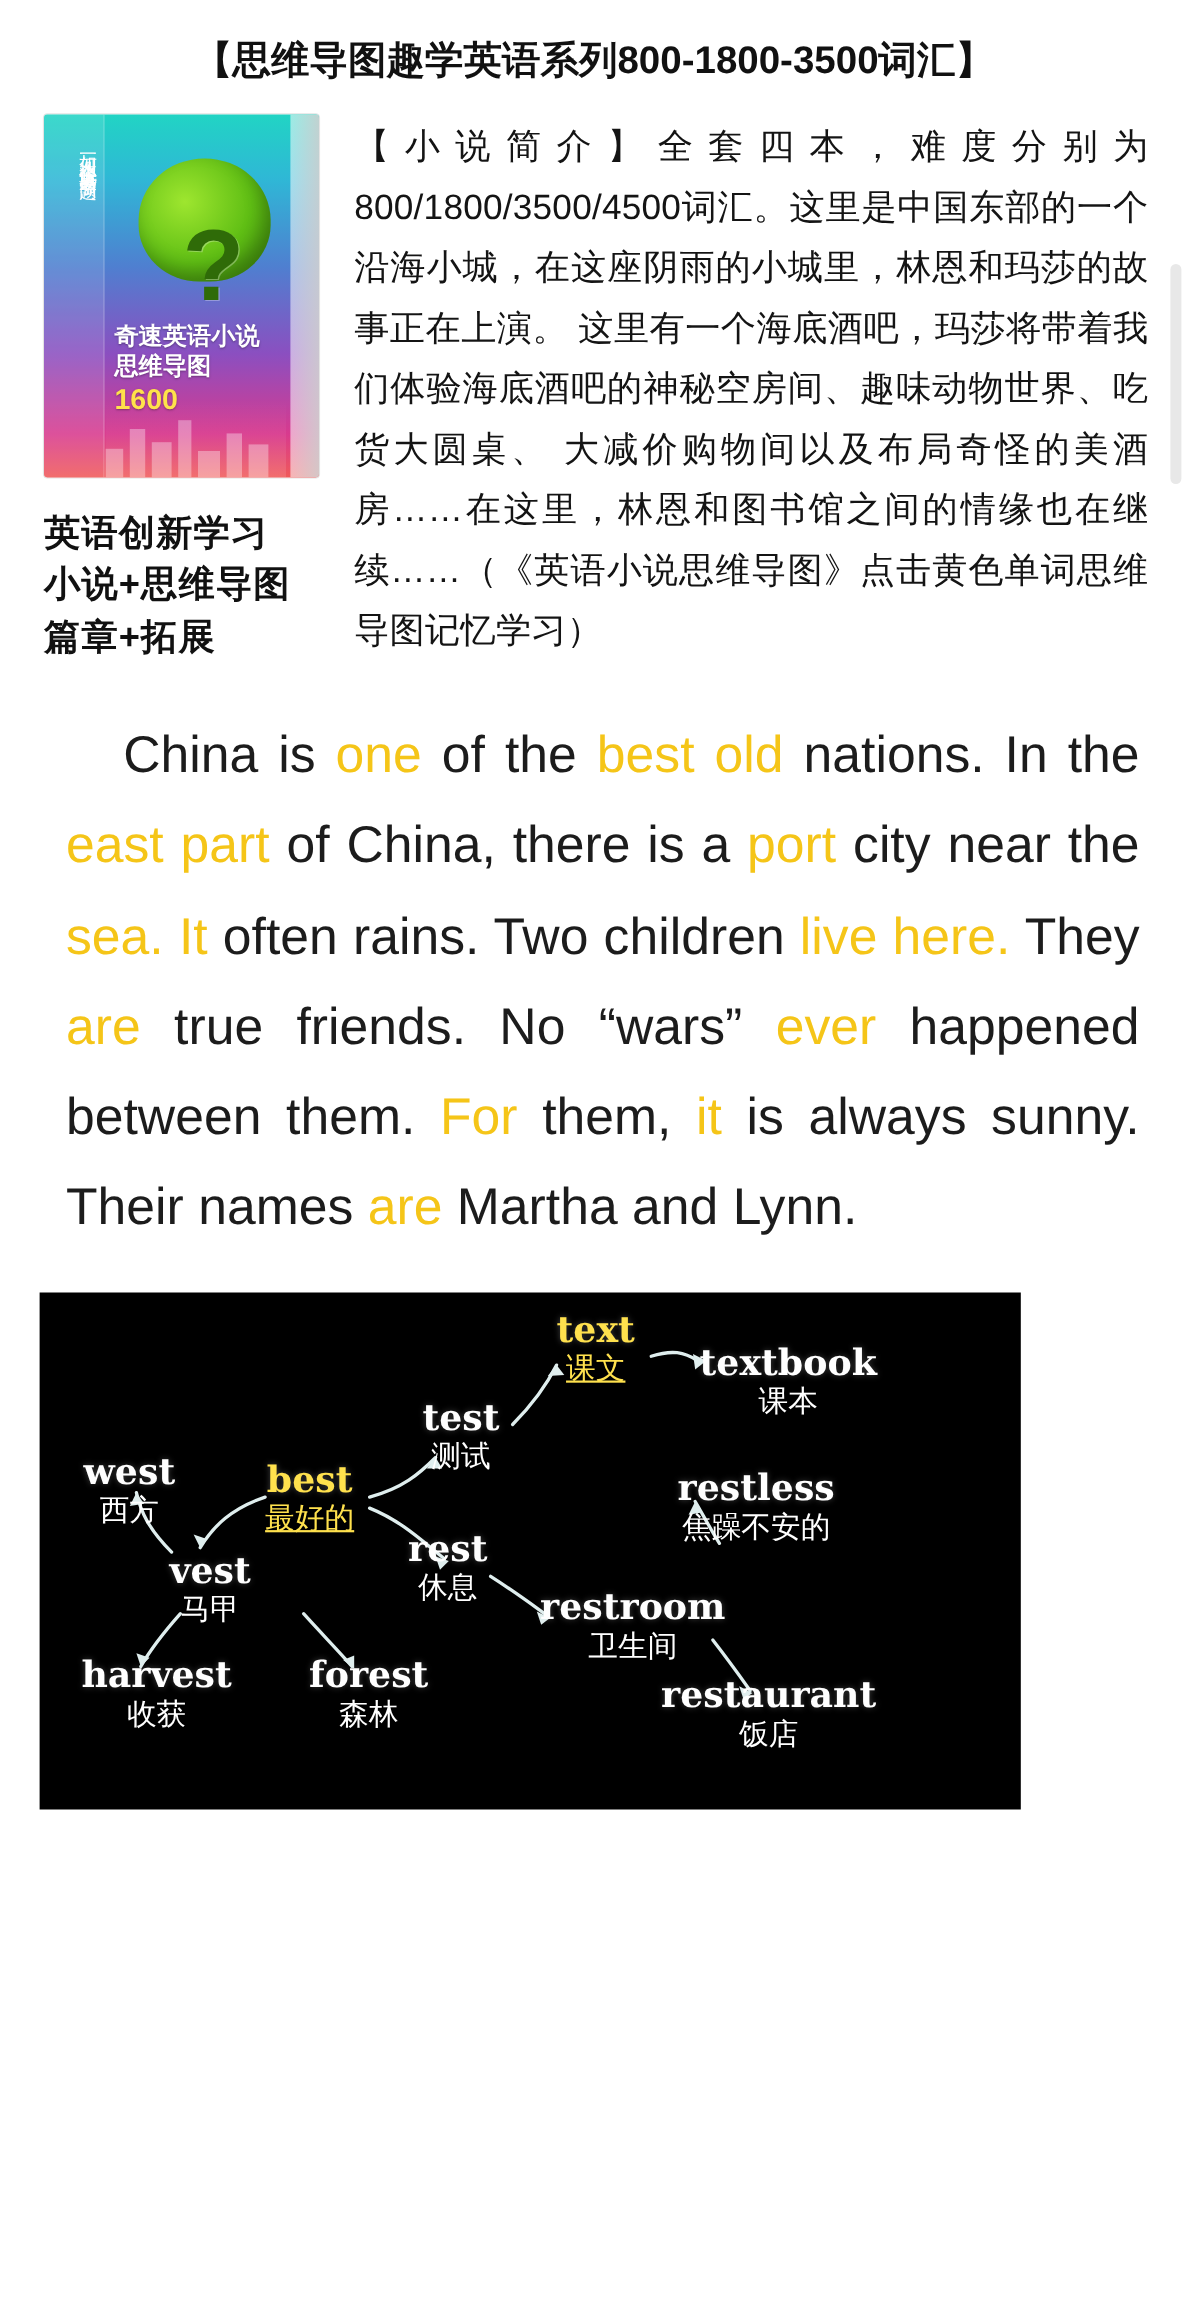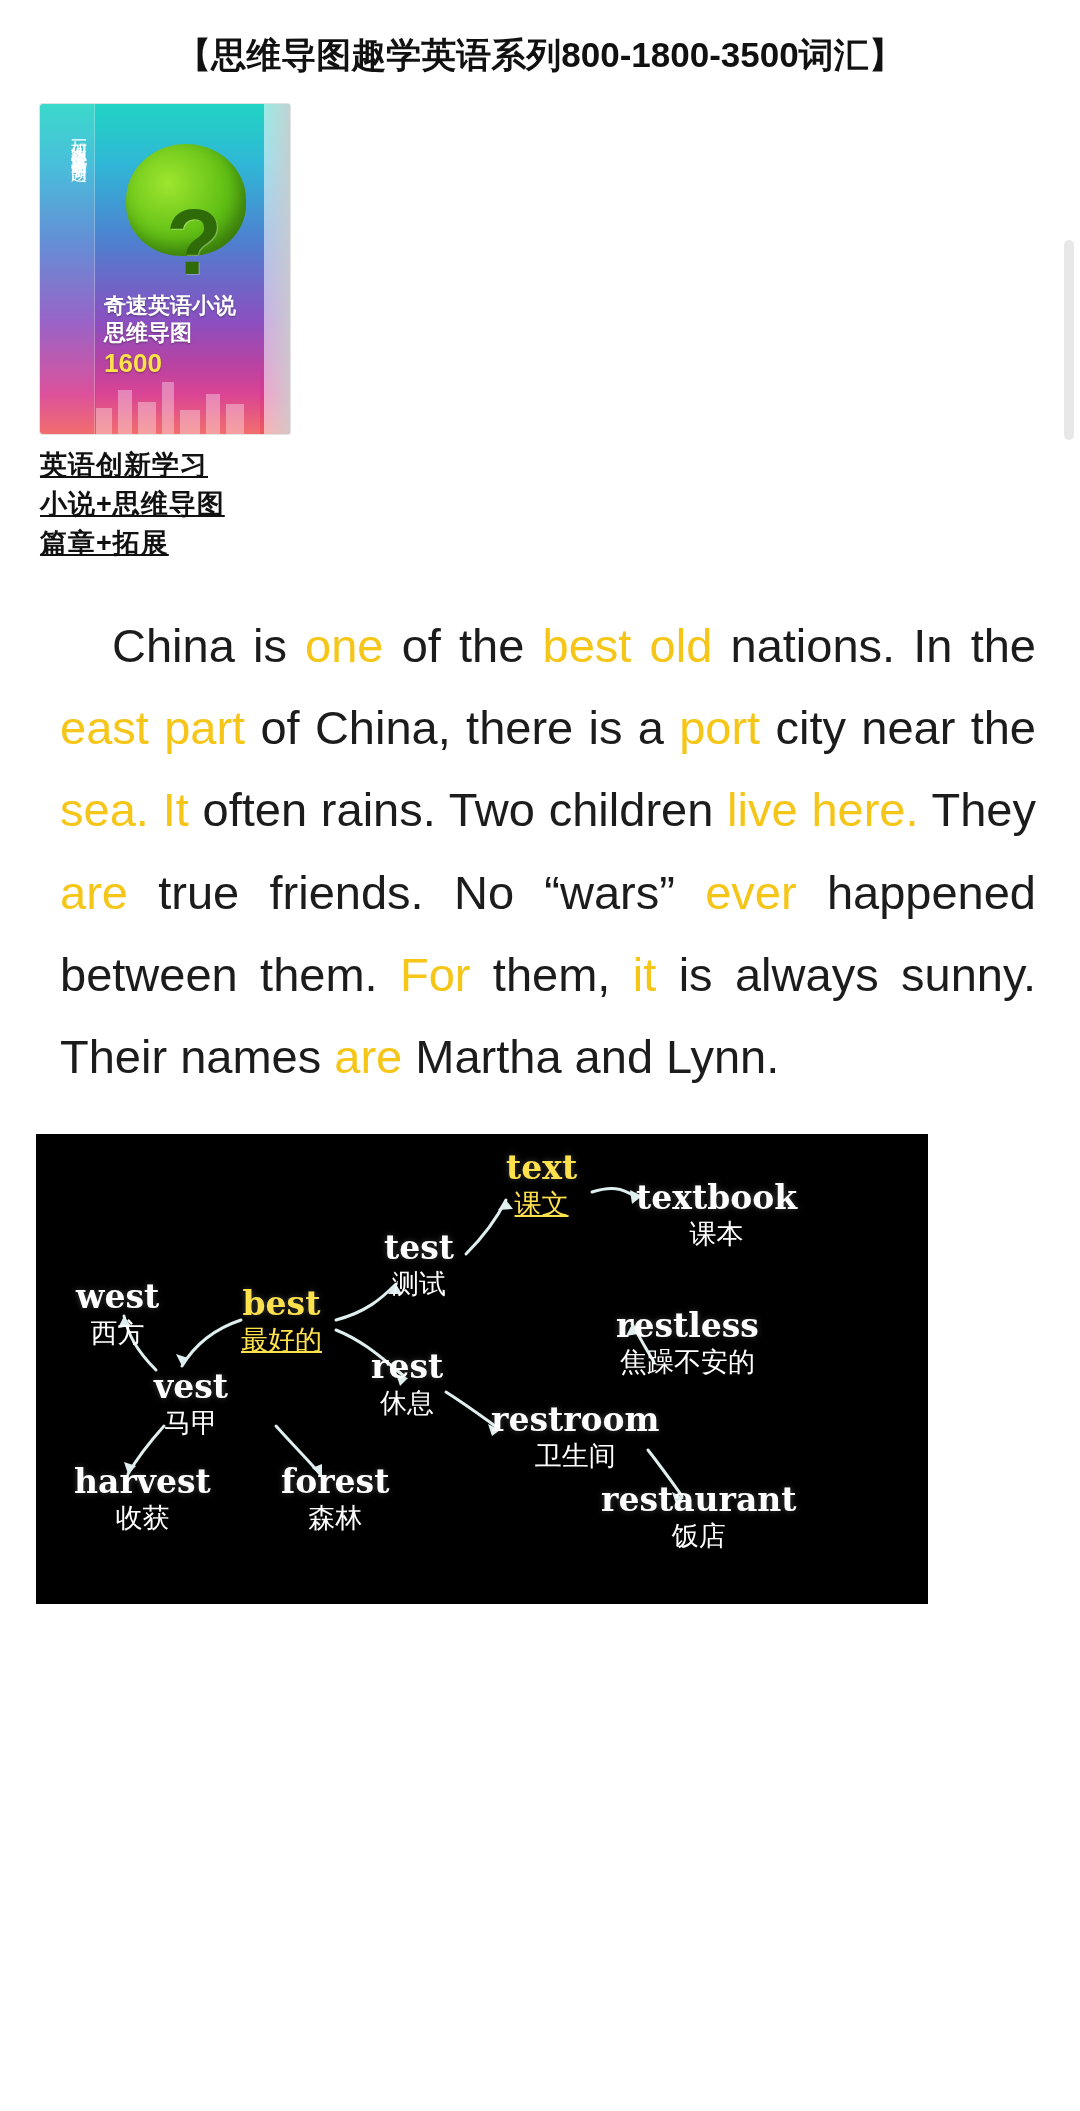--- a/index.html
+++ b/index.html
@@ -128,27 +128,26 @@
     height: 70px;
     background:
       linear-gradient(180deg, rgba(255,255,255,0) 0%, rgba(255,255,255,0.12) 100%);
   }
   .cover-city span {
     position: absolute;
     bottom: 0;
     background: rgba(255,255,255,0.35);
   }
   .cover-caption {
-    margin-top: 12px;
-    font-size: 27px;
+    margin-top: 26px;
+    font-size: 33px;
     font-weight: bold;
     line-height: 1.45;
     color: #111;
     letter-spacing: 1px;
-    text-decoration: underline;
   }
 
   .intro-text {
     flex: 1;
     font-size: 32px;
     line-height: 1.72;
     color: #141414;
     text-align: justify;
     padding-top: 2px;
     letter-spacing: 0.2px;
@@ -244,20 +243,21 @@
           <span style="left:110px;width:14px;height:40px"></span>
           <span style="left:130px;width:18px;height:30px"></span>
         </div>
         <div class="cover-spine"></div>
       </div>
       <div class="cover-caption" style="white-space:pre-line">英语创新学习
 小说+思维导图
 篇章+拓展</div>
     </div>
 
+    <div class="intro-text">【小说简介】全套四本，难度分别为800/1800/3500/4500词汇。这里是中国东部的一个沿海小城，在这座阴雨的小城里，林恩和玛莎的故事正在上演。 这里有一个海底酒吧，玛莎将带着我们体验海底酒吧的神秘空房间、趣味动物世界、吃货大圆桌、 大减价购物间以及布局奇怪的美酒房……在这里，林恩和图书馆之间的情缘也在继续……（《英语小说思维导图》点击黄色单词思维导图记忆学习）</div>
   </div>
 
   <div class="english"><span>China is </span><span class="hl" style="color: rgb(245, 197, 24);">one</span><span> of the </span><span class="hl" style="color: rgb(245, 197, 24);">best old</span><span> nations. In the </span><span class="hl" style="color: rgb(245, 197, 24);">east part</span><span> of China, there is a </span><span class="hl" style="color: rgb(245, 197, 24);">port</span><span> city near the </span><span class="hl" style="color: rgb(245, 197, 24);">sea. It</span><span> often rains. Two children </span><span class="hl" style="color: rgb(245, 197, 24);">live here.</span><span> They </span><span class="hl" style="color: rgb(245, 197, 24);">are</span><span> true friends. No “wars” </span><span class="hl" style="color: rgb(245, 197, 24);">ever</span><span> happened between them. </span><span class="hl" style="color: rgb(245, 197, 24);">For</span><span> them, </span><span class="hl" style="color: rgb(245, 197, 24);">it</span><span> is always sunny. Their names </span><span class="hl" style="color: rgb(245, 197, 24);">are</span><span> Martha and Lynn.</span></div>
 
   <div class="mindmap-wrap">
     <div class="mindmap">
       <svg class="arrows" viewBox="0 0 1008 470" preserveAspectRatio="none">
         <g stroke="#dfeeee" stroke-width="3" fill="none" stroke-linecap="round">
           <path d="M300 186 C 330 178, 345 165, 360 150"></path>
           <path d="M430 120 C 450 100, 462 82, 470 66"></path>
@@ -298,21 +298,21 @@
           <span class="cn">测试</span>
         </div>
         <div class="node" style="left: 40px; top: 145px;">
           <span class="en">west</span>
           <span class="cn">西方</span>
         </div>
         <div class="node yellow" style="left: 205px; top: 152px;">
           <span class="en">best</span>
           <span class="cn">最好的</span>
         </div>
-        <div class="node" style="left: 580px; top: 160px; margin-top: 14px;">
+        <div class="node" style="left: 580px; top: 160px;">
           <span class="en">restless</span>
           <span class="cn">焦躁不安的</span>
         </div>
         <div class="node" style="left: 118px; top: 235px;">
           <span class="en">vest</span>
           <span class="cn">马甲</span>
         </div>
         <div class="node" style="left: 335px; top: 215px;">
           <span class="en">rest</span>
           <span class="cn">休息</span>

